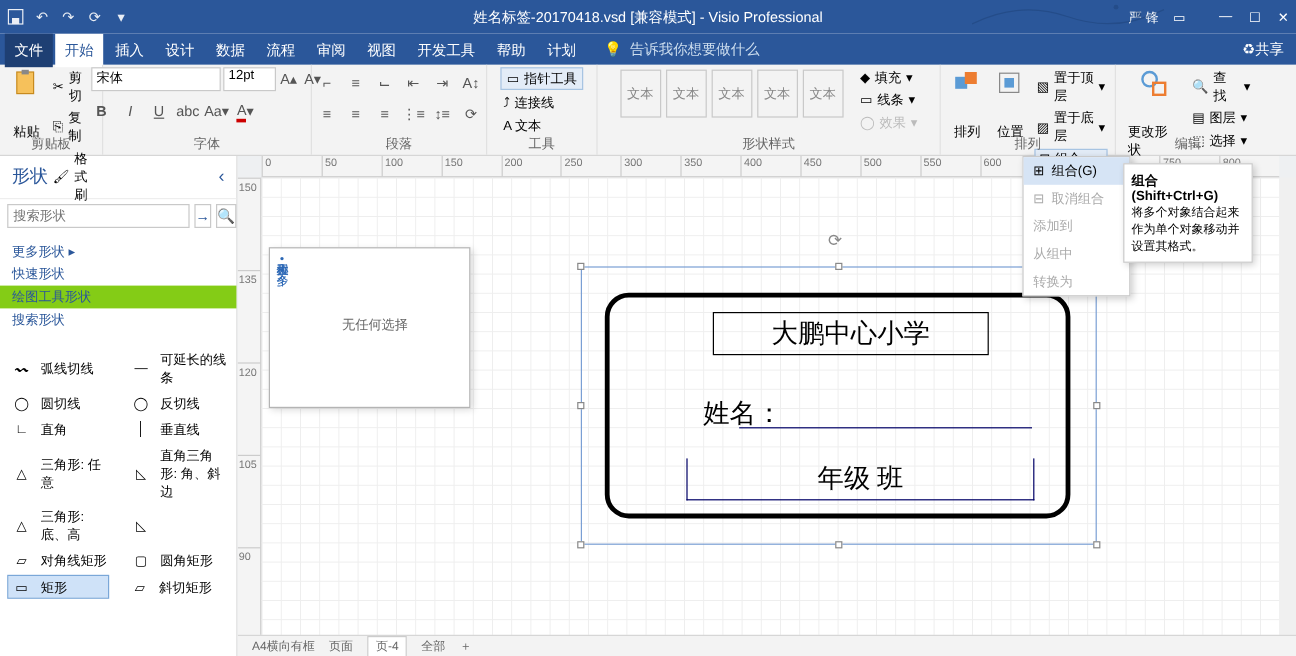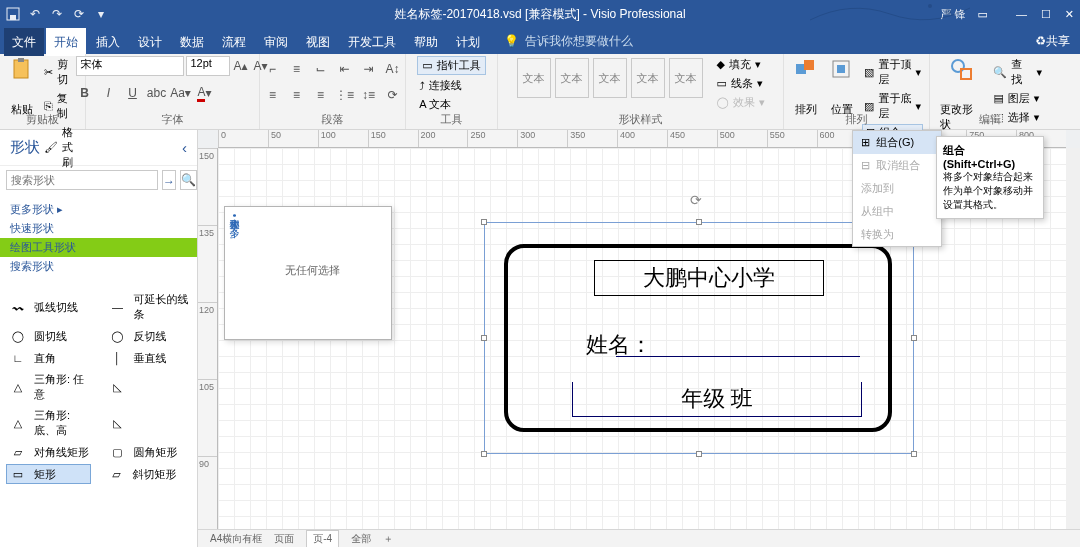--- a/index.html
+++ b/index.html
@@ -346,20 +346,21 @@
             <span>垂直线</span>
           </div>
         </div>
         <div class="sp-row">
           <div class="sp-item">
             <span class="sp-ic">△</span>
             <span>三角形: 任意</span>
           </div>
           <div class="sp-item">
             <span class="sp-ic">◺</span>
+            <span>直角三角形: 角、斜边</span>
           </div>
         </div>
         <div class="sp-row">
           <div class="sp-item">
             <span class="sp-ic">△</span>
             <span>三角形: 底、高</span>
           </div>
           <div class="sp-item">
             <span class="sp-ic">◺</span>
           </div>

